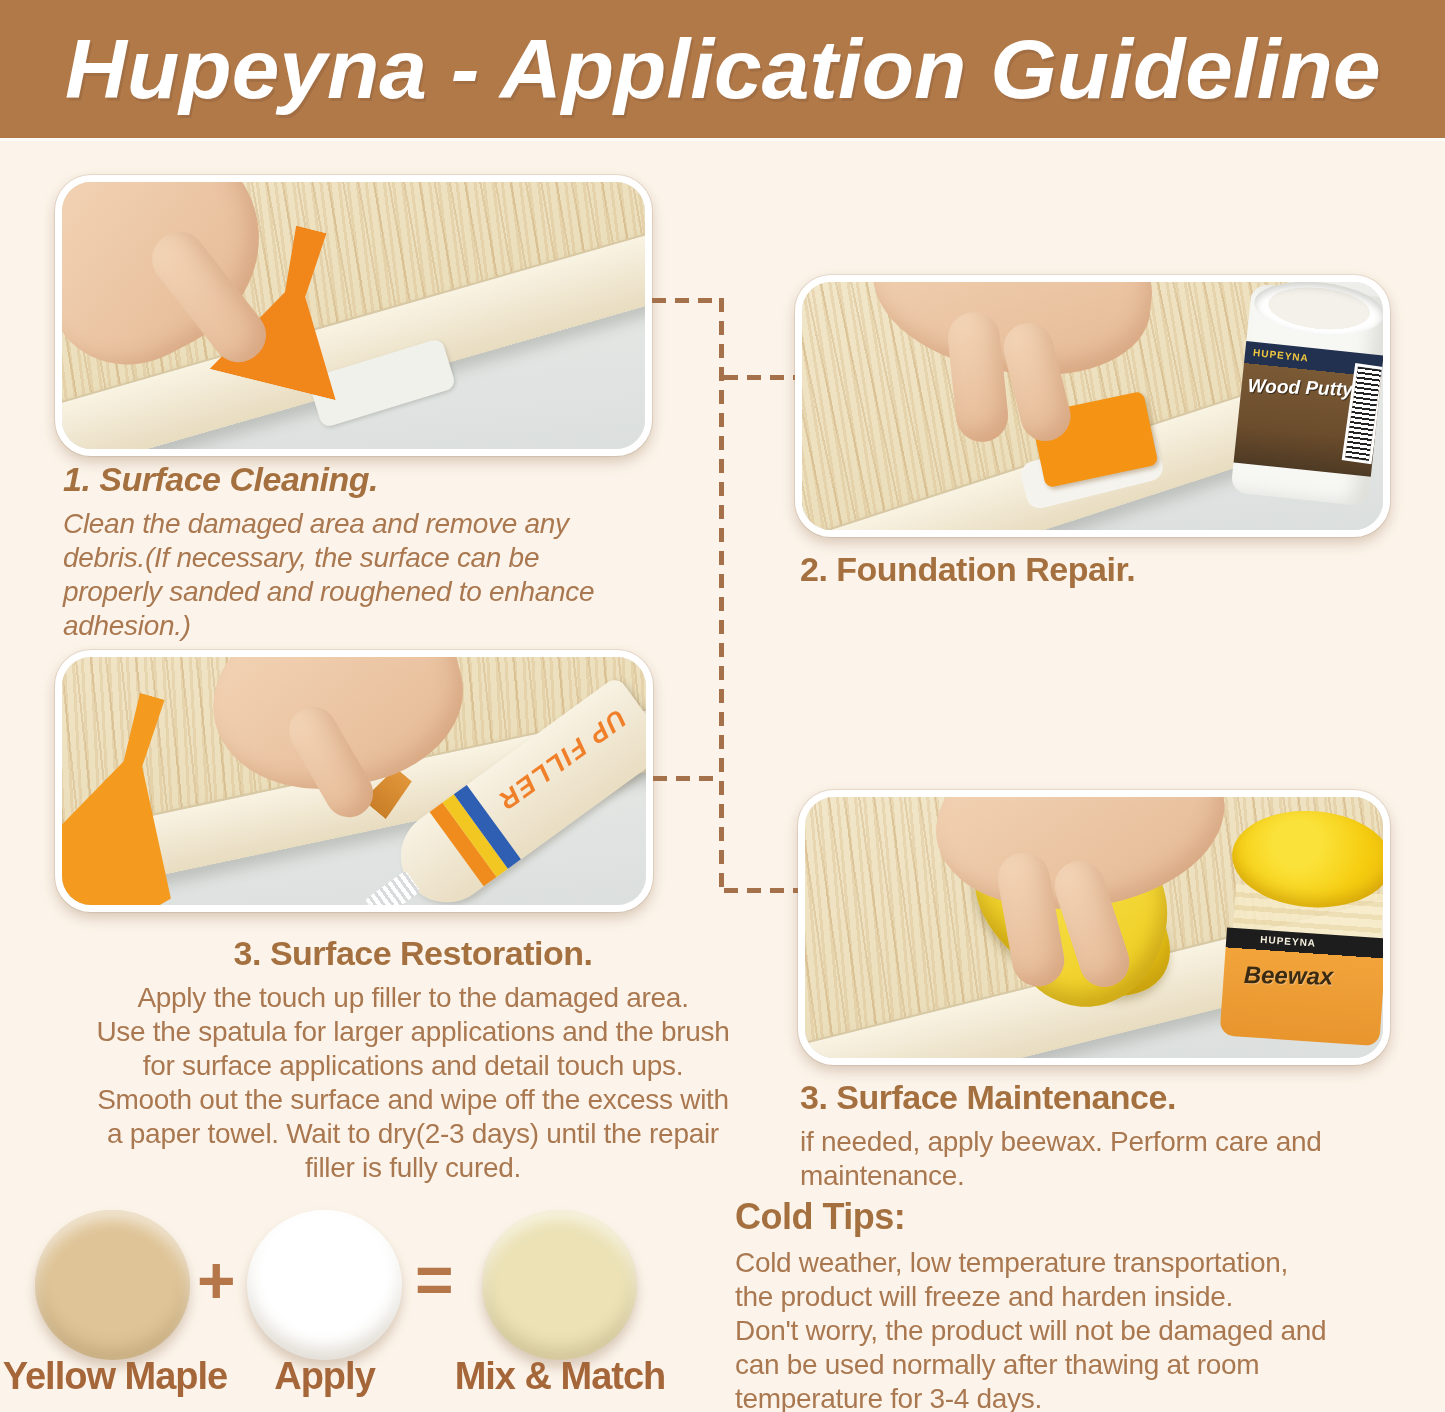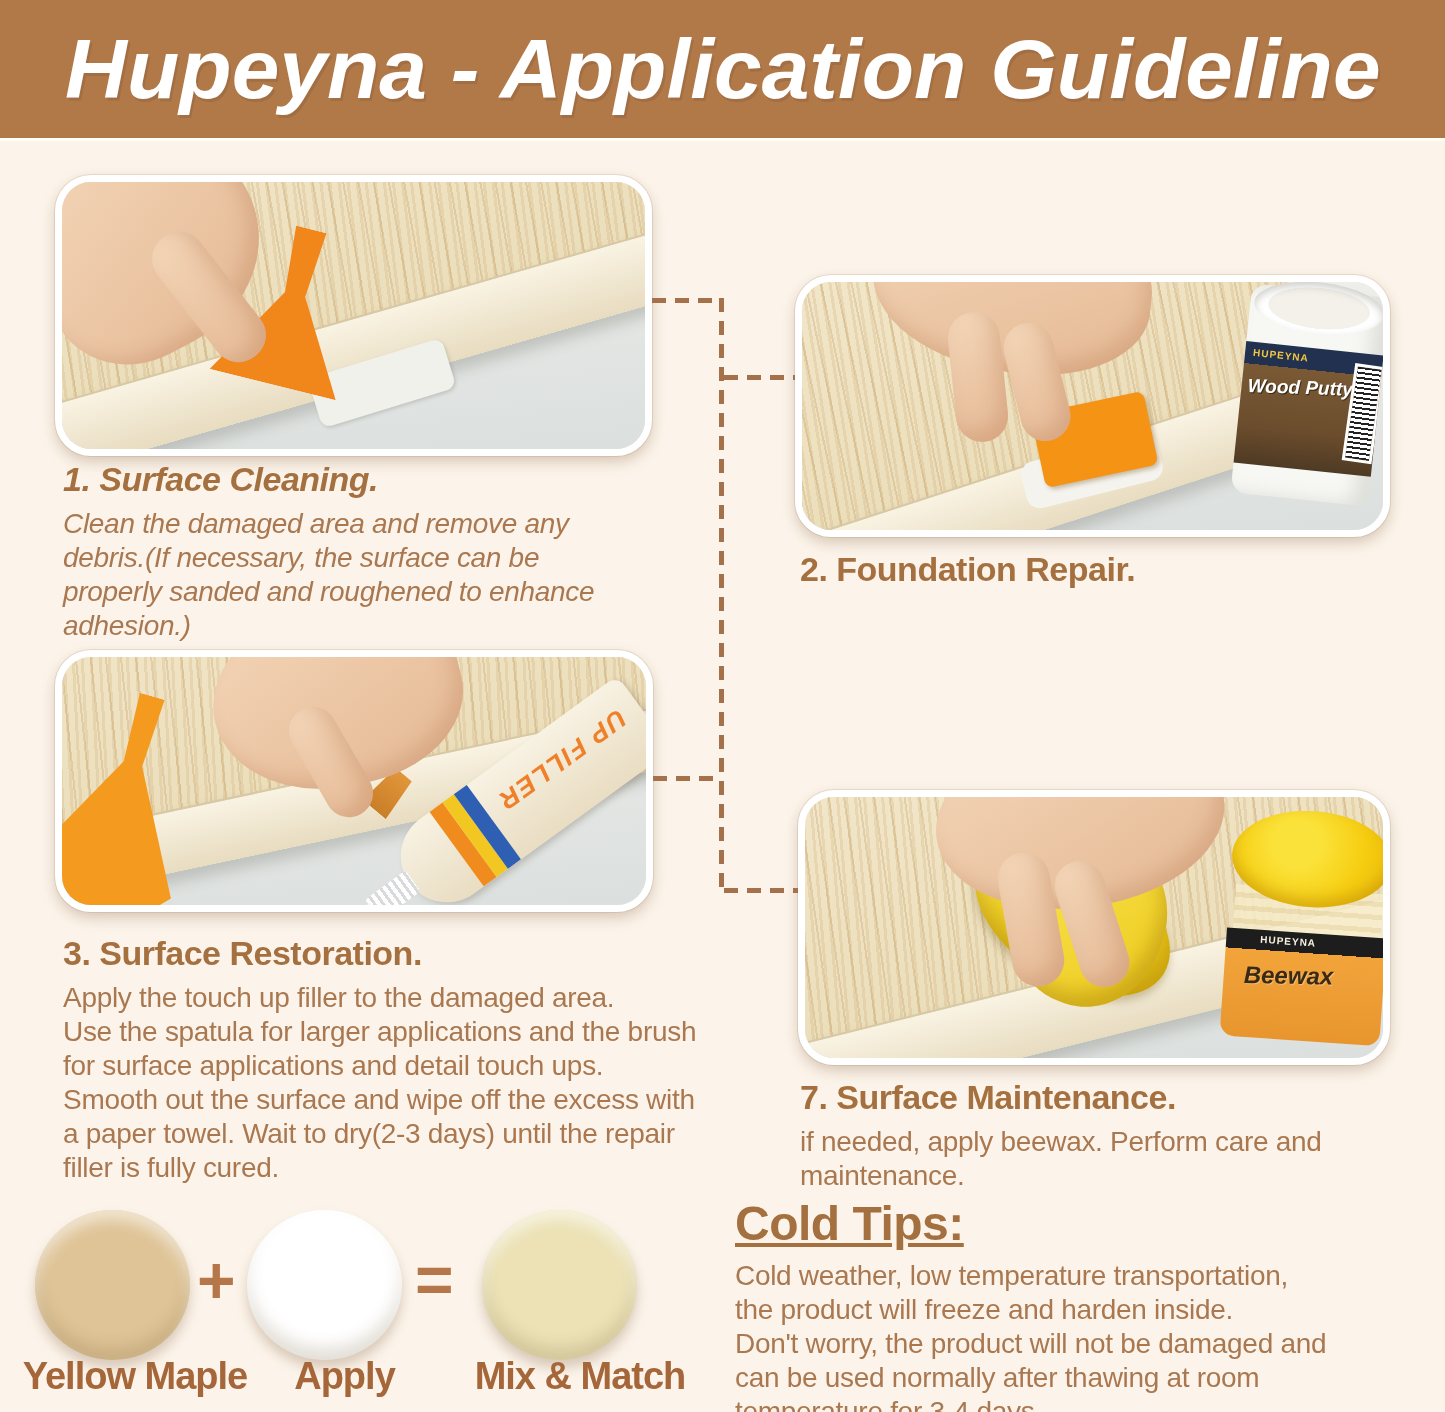--- a/index.html
+++ b/index.html
@@ -118,21 +118,21 @@
   
   .step{position:absolute;color:#aa7850;}
   .step h2{margin:0 0 8px 0;font-size:34px;font-weight:800;color:#a5703f;letter-spacing:-.5px;}
   .step p{margin:0;font-size:28px;line-height:34px;white-space:pre-line;letter-spacing:-.3px;}
 
   
   .circle{position:absolute;width:155px;height:150px;border-radius:50%;
       box-shadow:inset 0 10px 14px rgba(255,255,255,.55),inset 0 -12px 16px rgba(100,75,35,.18),
                  0 8px 12px rgba(130,95,60,.28);}
   .op{position:absolute;color:#b5764a;font-size:66px;font-weight:800;}
-  .swlabel{position:absolute;color:#a5673a;font-size:38px;font-weight:800;text-align:center;letter-spacing:-1px;padding-left:20px;}
+  .swlabel{position:absolute;color:#a5673a;font-size:38px;font-weight:800;text-align:center;letter-spacing:-1px;}
 </style>
 </head>
 <body>
 
 <div class="stage">
 
   <div class="header">
     <h1>Hupeyna - Application Guideline</h1>
   </div>
 
@@ -228,38 +228,38 @@
     <p>Clean the damaged area and remove any
 debris.(If necessary, the surface can be
 properly sanded and roughened to enhance
 adhesion.)</p>
   </div>
 
   <div class="step" style="left:800px;top:550px;width:645px;">
     <h2>2. Foundation Repair.</h2>
   </div>
 
-  <div class="step" style="left:63px;top:934px;width:700px;">
+  <div class="step" style="left:63px;top:934px;width:700px;text-align:center;">
     <h2>3. Surface Restoration.</h2>
     <p>Apply the touch up filler to the damaged area.
 Use the spatula for larger applications and the brush
 for surface applications and detail touch ups.
 Smooth out the surface and wipe off the excess with
 a paper towel. Wait to dry(2-3 days) until the repair
 filler is fully cured.</p>
   </div>
 
   <div class="step" style="left:800px;top:1078px;width:640px;">
-    <h2>7. Surface Maintenance.</h2>
+    <h2>3. Surface Maintenance.</h2>
     <p>if needed, apply beewax. Perform care and
 maintenance.</p>
   </div>
 
   <div class="step" style="left:735px;top:1196px;width:700px;">
-    <h2 style="font-size:48px;text-decoration:underline;">Cold Tips:</h2>
+    <h2 style="font-size:36px;">Cold Tips:</h2>
     <p>Cold weather, low temperature transportation,
 the product will freeze and harden inside.
 Don't worry, the product will not be damaged and
 can be used normally after thawing at room
 temperature for 3-4 days.</p>
   </div>
 
   <div>
     <div class="circle" style="left: 35px; top: 1210px; background: rgb(223, 196, 151);"></div>
     <div class="op" style="left:197px;top:1242px;">+</div>

